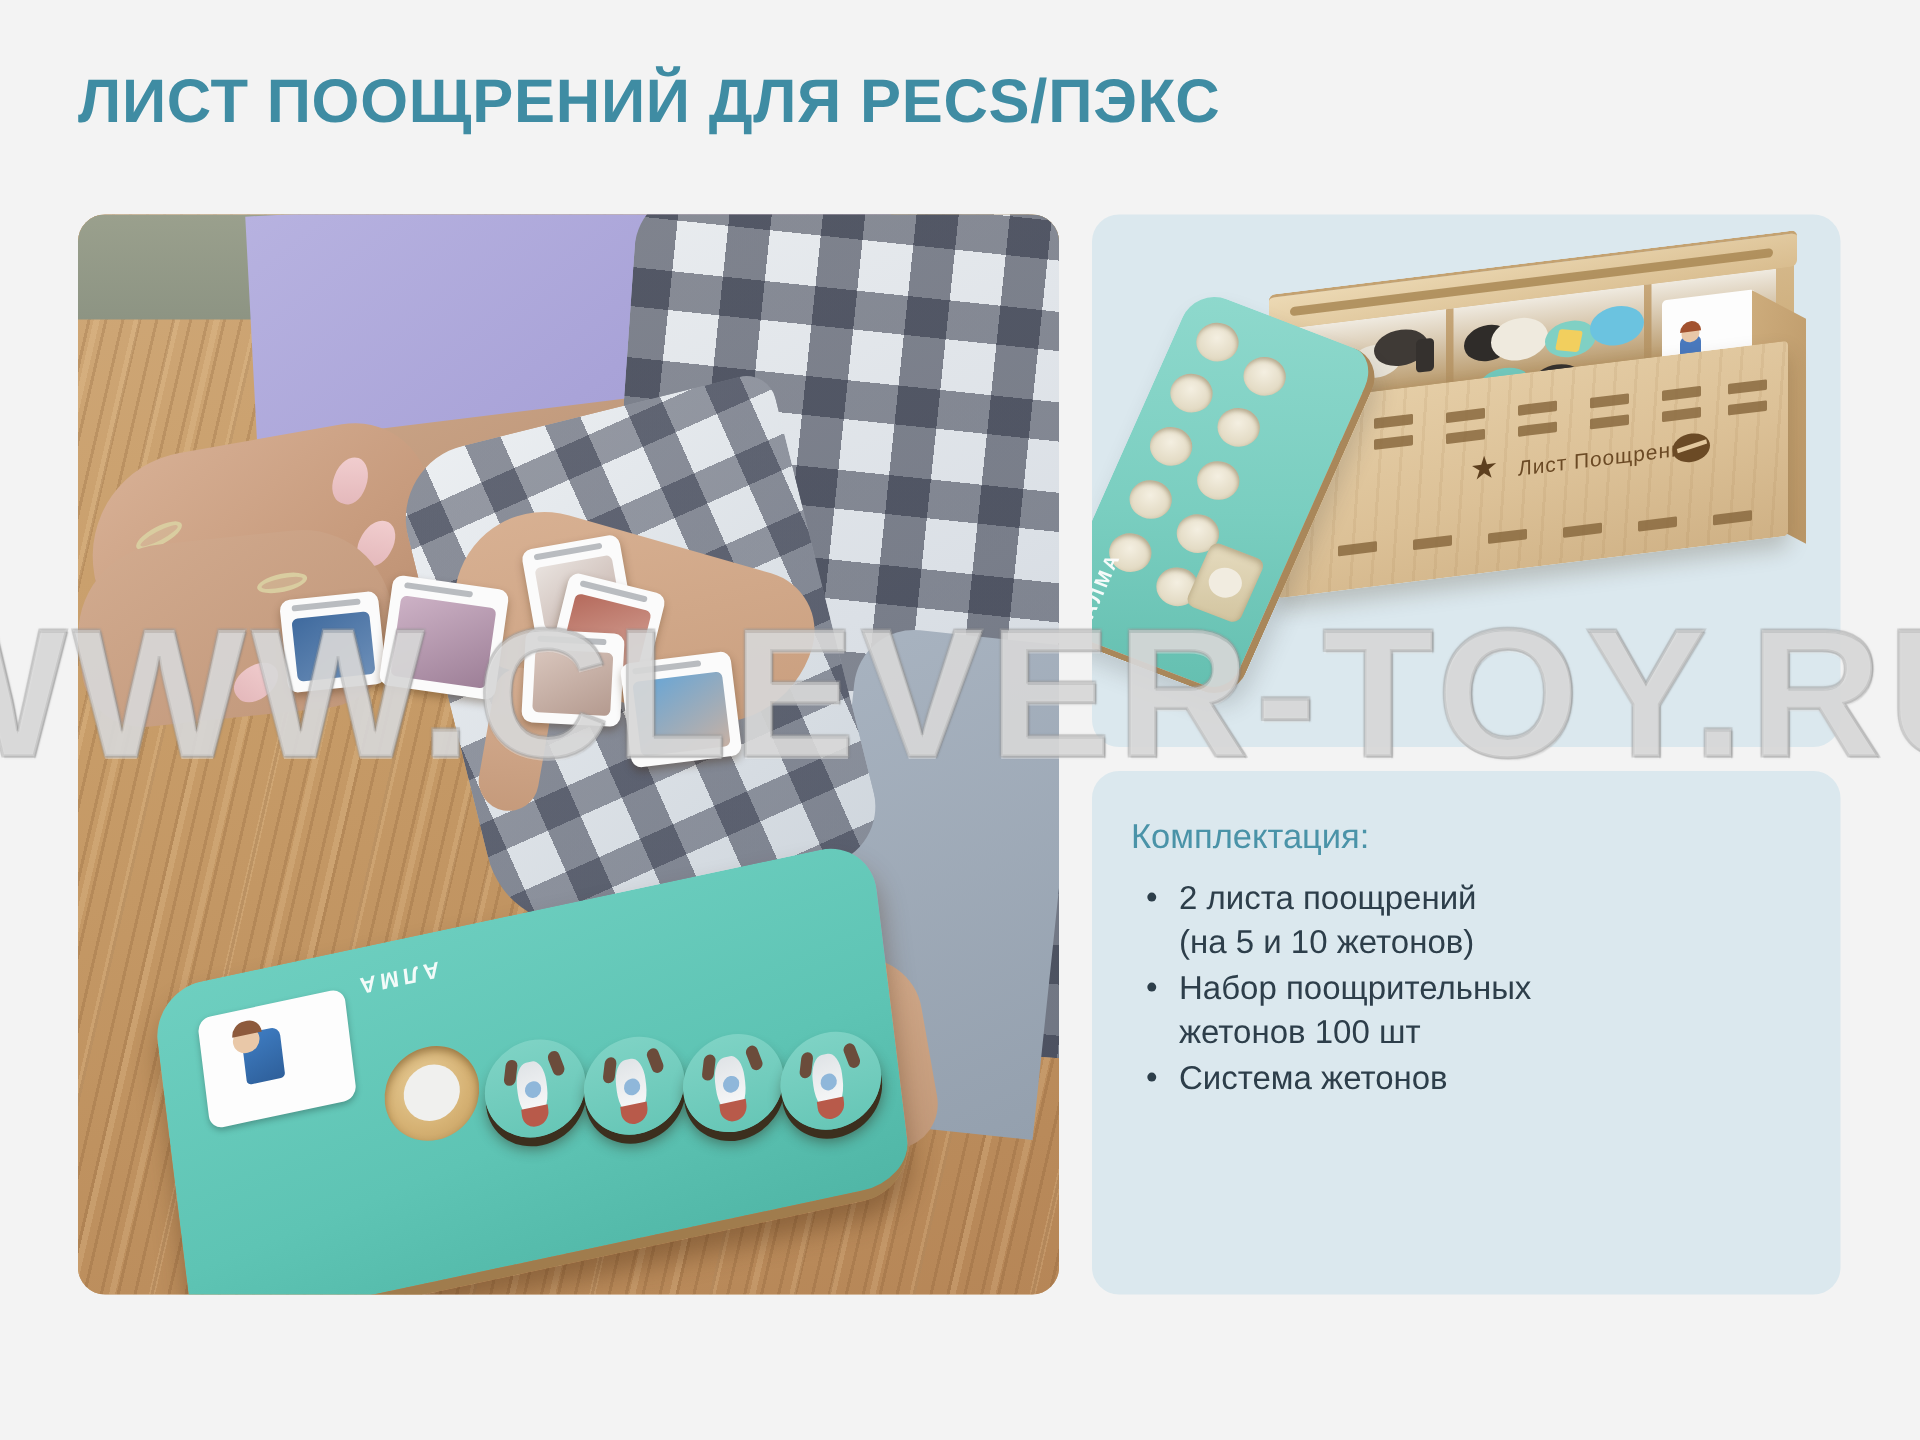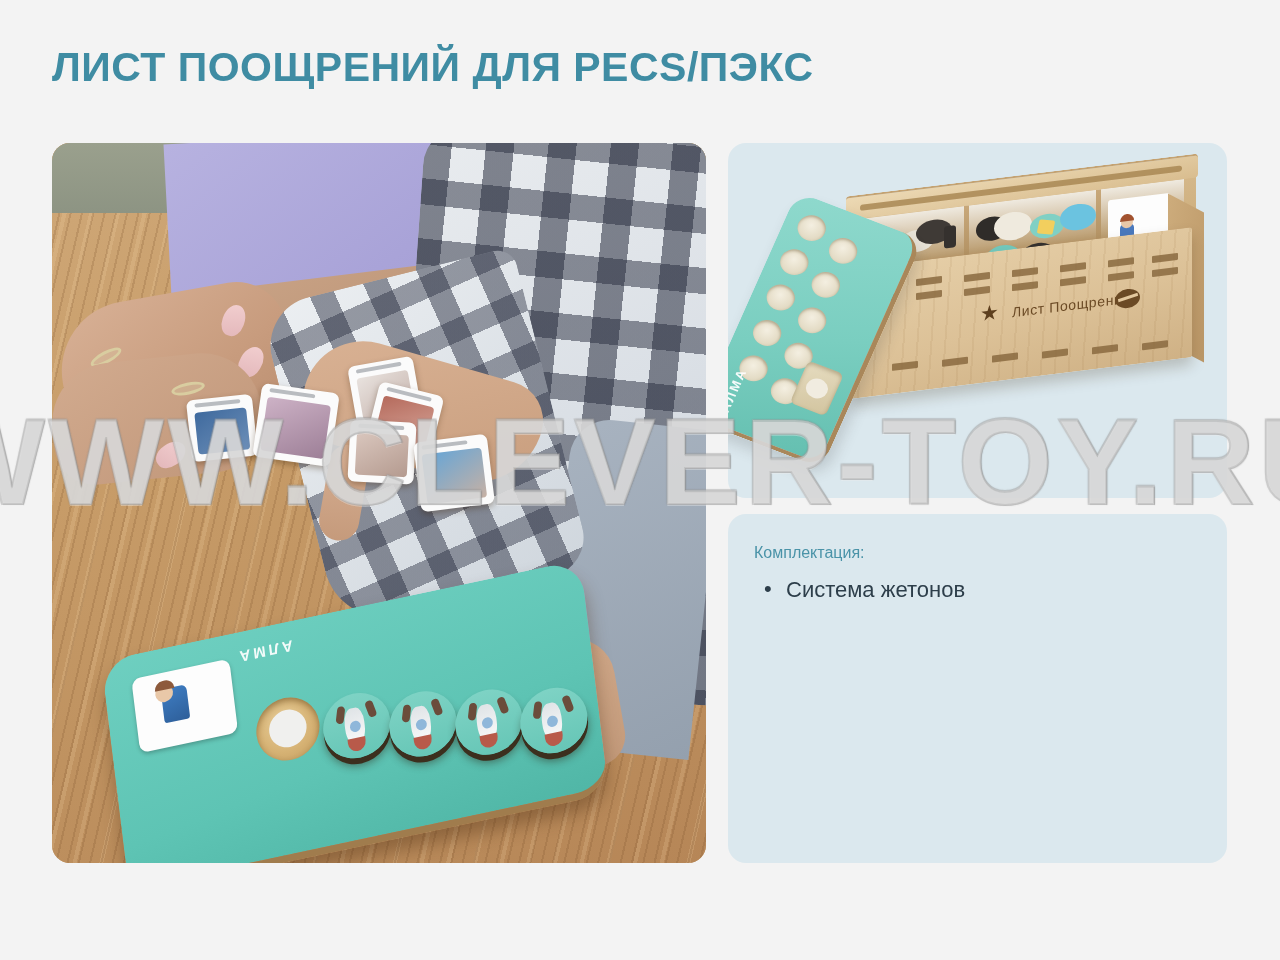--- a/index.html
+++ b/index.html
@@ -495,21 +495,21 @@
     font-weight: bold;
     letter-spacing: 2px;
     color: #ffffff;
     opacity: 0.93;
     transform: rotate(-90deg);
     transform-origin: left bottom;
   }
 
   
   .specs-head {
-    font-size: 16px;
+    font-size: 23px;
     color: #4a93a8;
     margin-bottom: 14px;
   }
   .specs-list { list-style: none; }
   .specs-list li {
     position: relative;
     font-size: 22px;
     line-height: 1.30;
     color: #2d3e4a;
     padding-left: 32px;
@@ -703,19 +703,21 @@
       <div class="sheet-hole" style="left:56px;top:178px;"></div>
       <div class="sheet-card-slot"></div>
       <div class="sheet-brand">АЛМА</div>
     </div>
   </div>
 </div>
 
 <div class="panel panel-specs">
   <div class="specs-head">Комплектация:</div>
   <ul class="specs-list">
+    <li>2 листа поощрений<br>(на 5 и 10 жетонов)</li>
+    <li>Набор поощрительных<br>жетонов 100 шт</li>
     <li>Система жетонов</li>
   </ul>
 </div>
 
 <div class="watermark">
   <span>WWW.CLEVER-TOY.RU</span>
 </div>
 
 </body></html>

